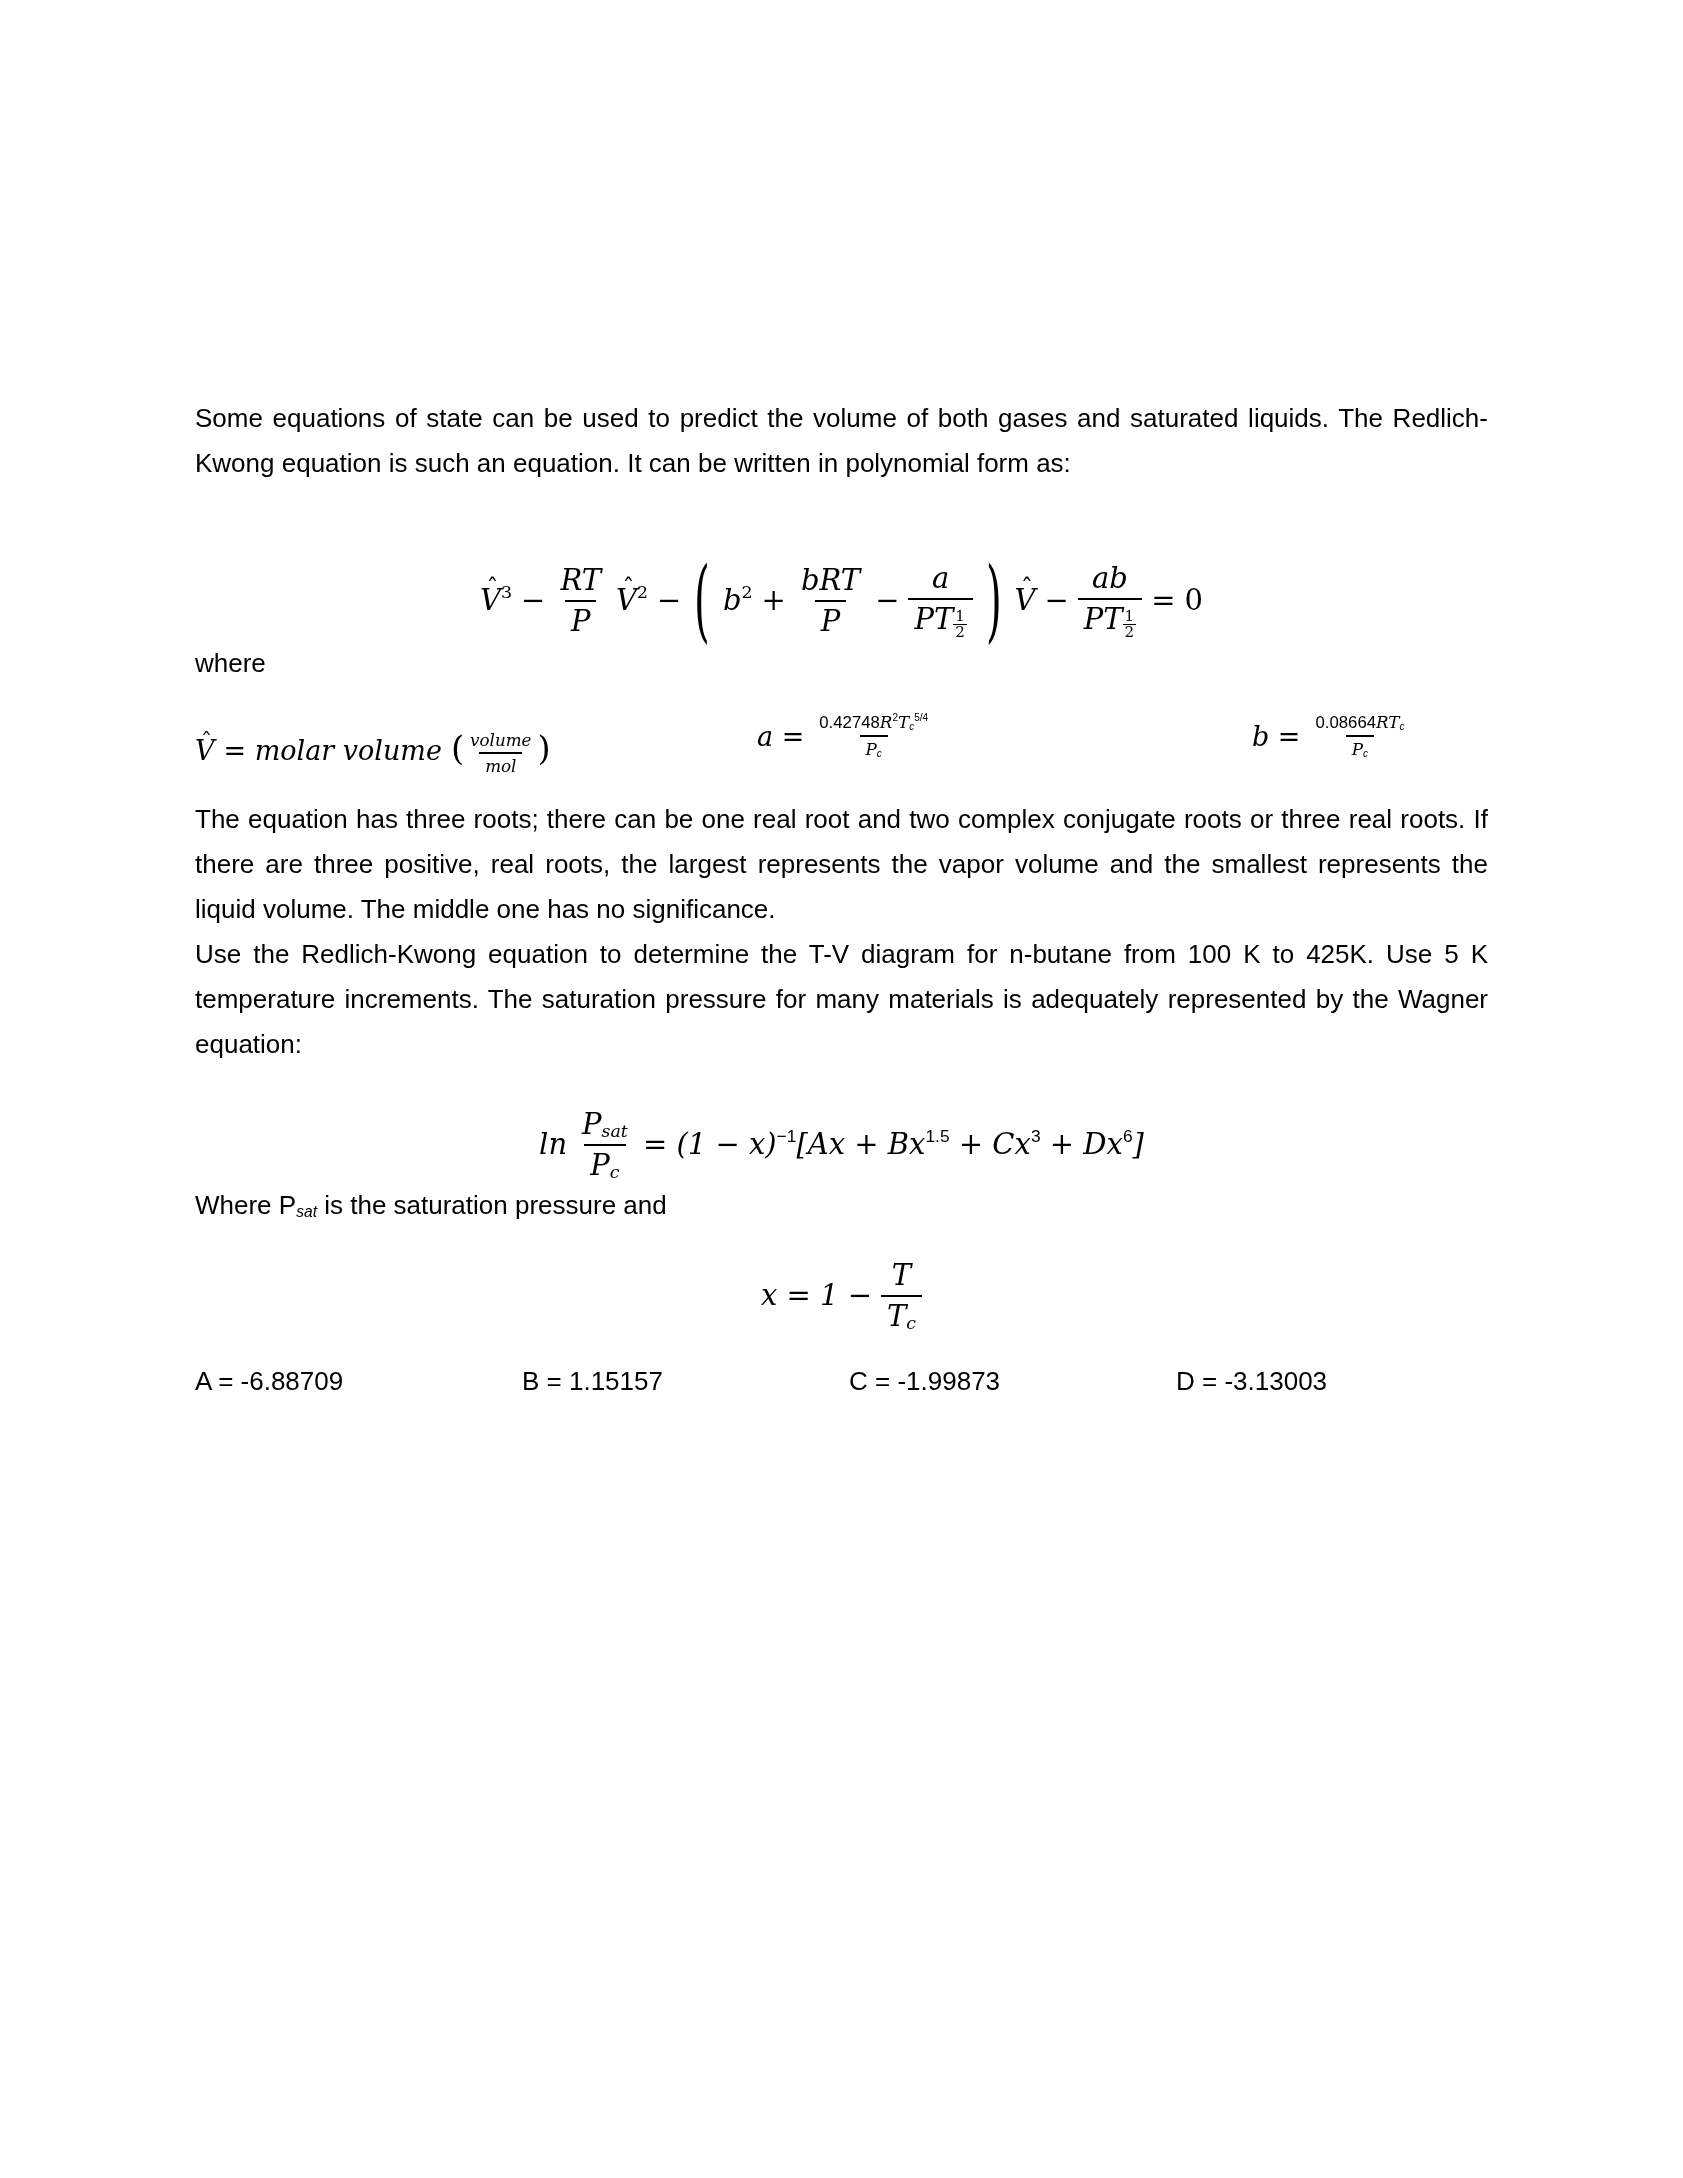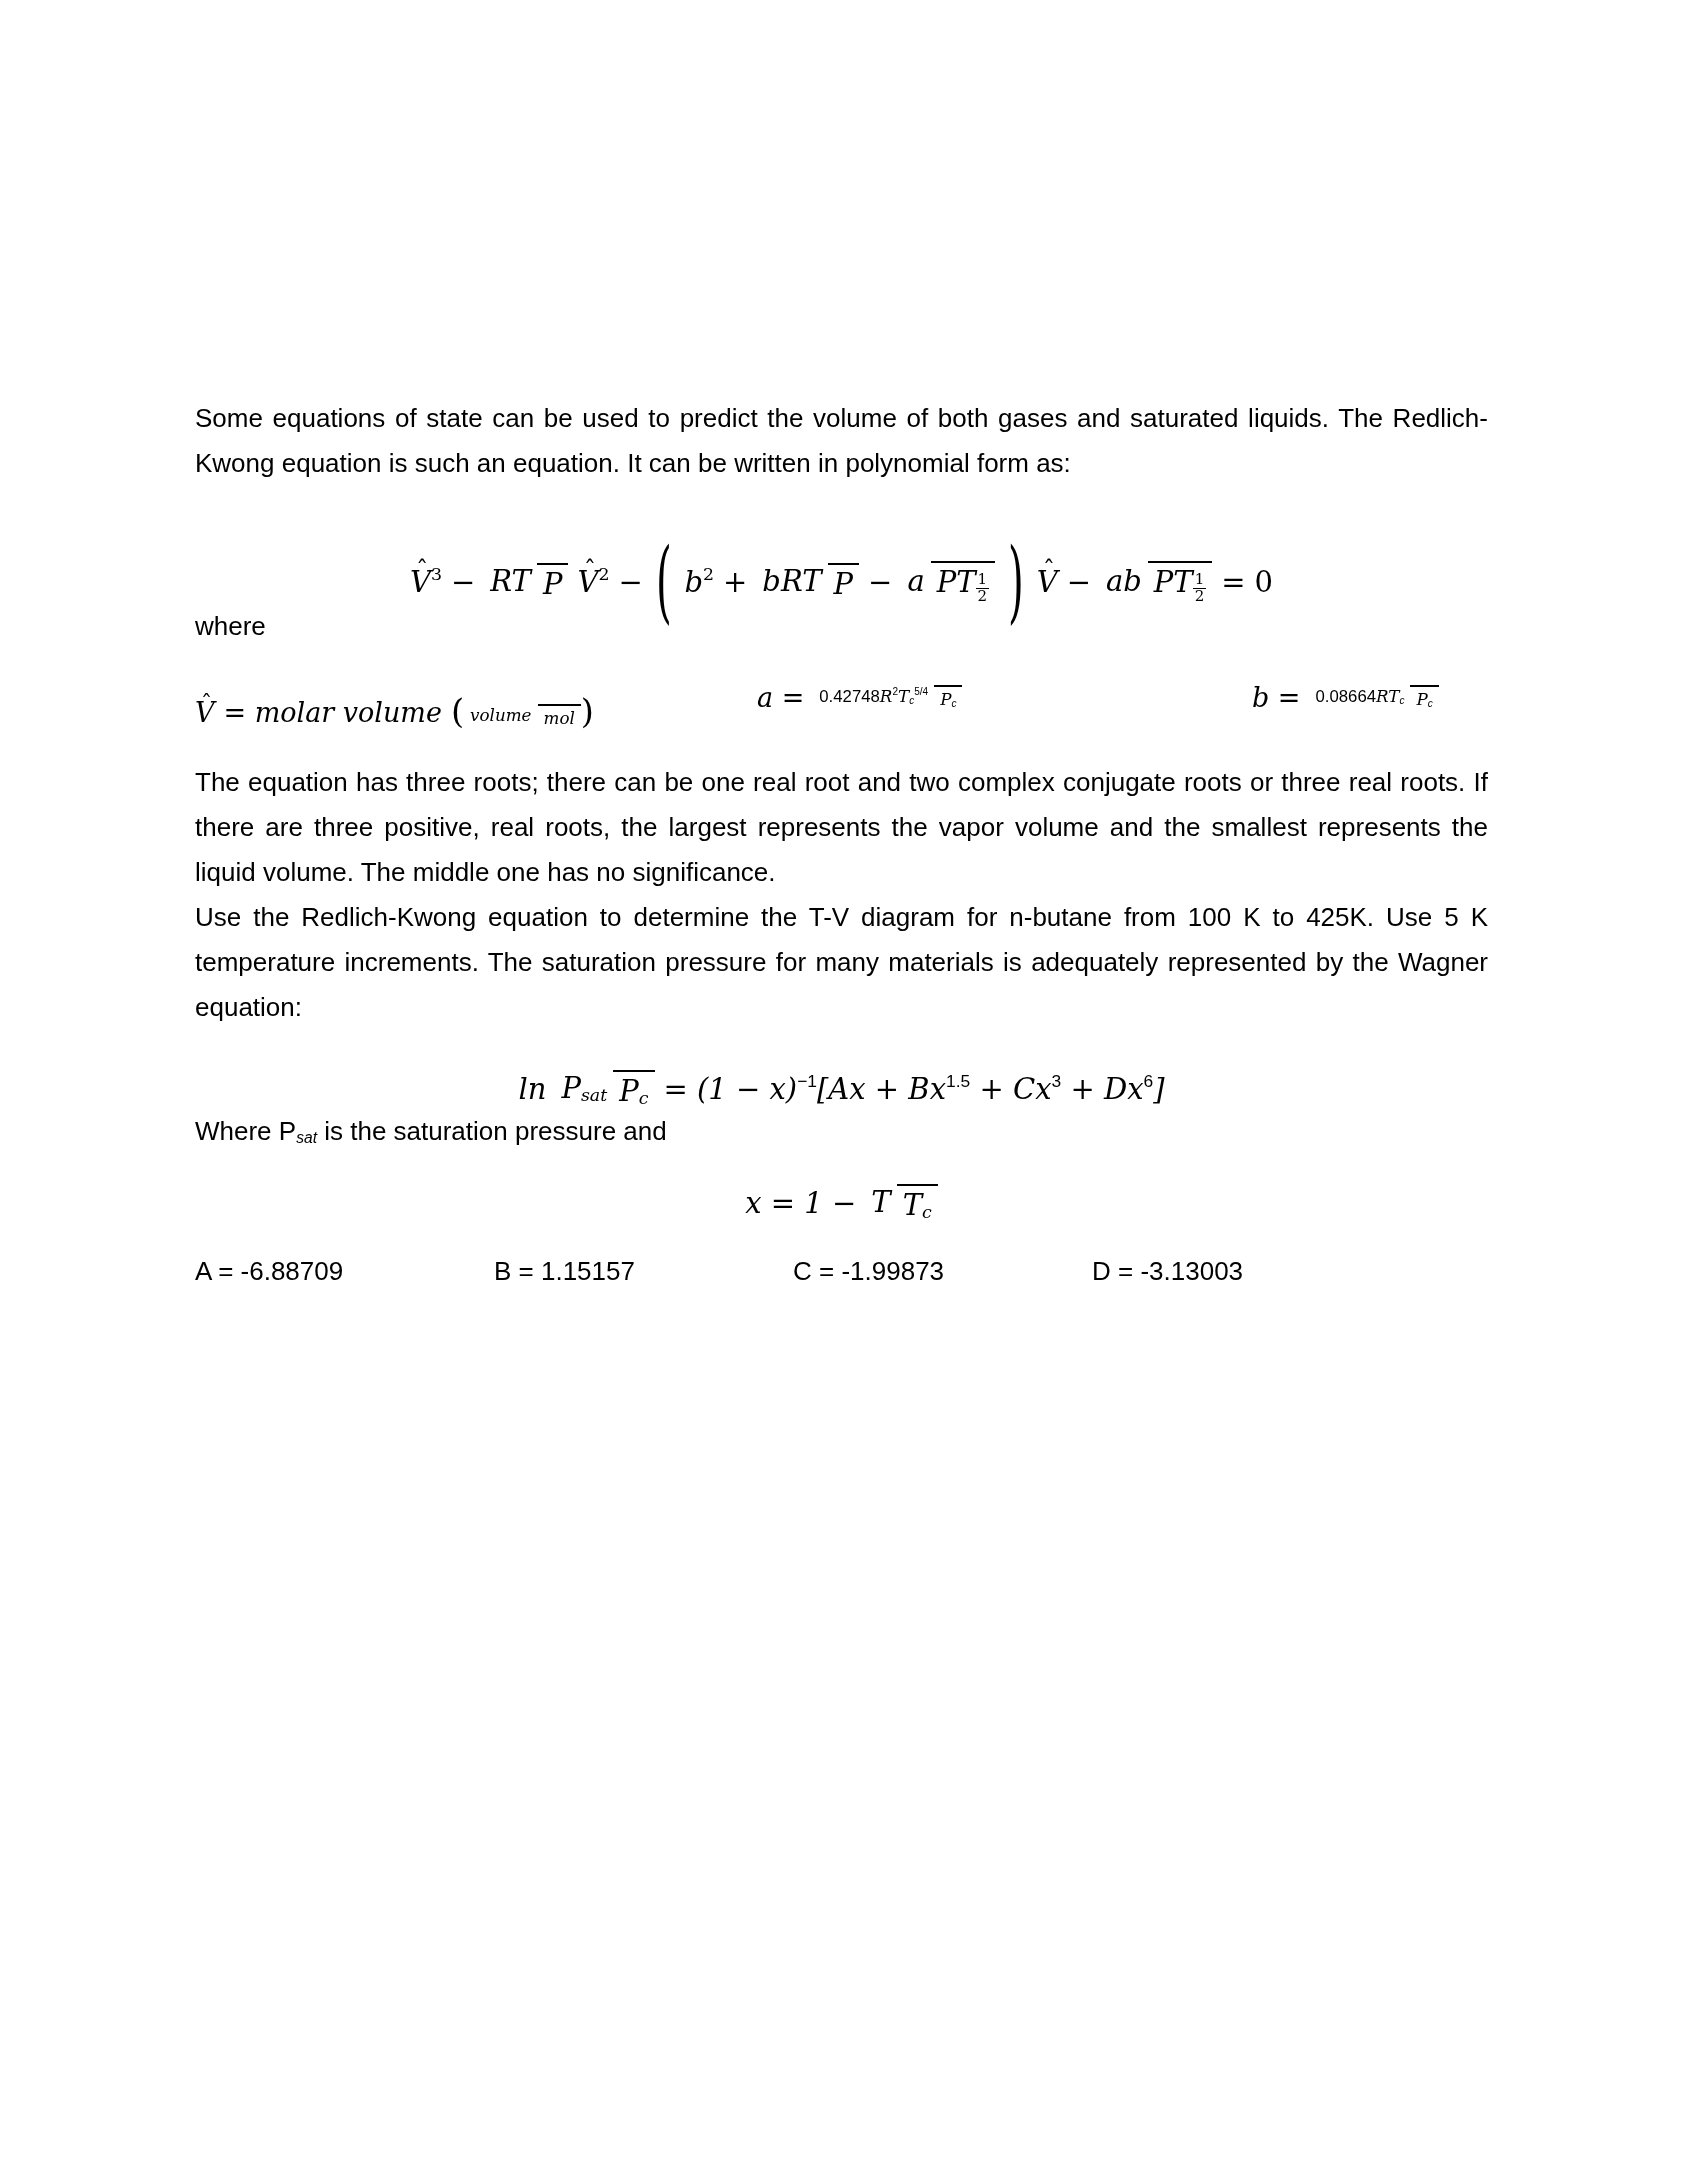--- a/index.html
+++ b/index.html
@@ -9,21 +9,21 @@
     font-family:"Liberation Sans", sans-serif; font-size:26px; line-height:45px;
     color:#000; padding:396px 195px 0 195px;
   }
   p.body-text { margin:0; text-align:justify; }
   .plain { text-align:left; }
 
   
   .m  { font-family:"DejaVu Serif", serif; font-style:italic; }
   .up { font-style:normal; }
   .eq-row { display:flex; justify-content:center; align-items:center; gap:9px; font-size:29px; line-height:1.3; }
-  .frac { display:inline-flex; flex-direction:row; align-items:center; text-align:center; vertical-align:middle; line-height:1.2; }
+  .frac { display:inline-flex; flex-direction:column; align-items:center; text-align:center; vertical-align:middle; line-height:1.2; }
   .frac .num { padding:0 6px 2px; }
   .frac .den { border-top:2px solid #000; padding:2px 6px 0; }
   .sup { font-size:0.6em; vertical-align:0.7em; font-style:normal; line-height:0; }
   .sub { font-size:0.6em; vertical-align:-0.2em; font-style:italic; line-height:0; }
   .stackfrac { display:inline-flex; flex-direction:column; align-items:center; font-size:0.52em; line-height:1.05; vertical-align:0.55em; font-style:normal; }
   .stackfrac .sf-den { border-top:1.5px solid #000; padding:0 2px; }
   .vhat { position:relative; display:inline-block; }
   .hatmark { position:absolute; top:-0.40em; left:0.25em; font-size:0.85em; font-style:normal; }
   .bigp { display:inline-block; font-family:"DejaVu Serif", serif; font-style:normal; font-size:1.55em; line-height:0.9; transform:scaleY(2.0) scaleX(0.9); margin:0 3px; }
   .smallfrac { font-size:0.62em; }
@@ -36,21 +36,21 @@
   .def-item        { position:absolute; display:flex; align-items:center; gap:9px; }
   .def-v { left:0;     top:16px; }
   .def-a { left:562px; top:2px; }
   .def-b { left:1057px;top:2px; }
   .p2 { margin-top:20px; }
   .p3 { margin-top:25px; }
   .eq-wagner-block { margin-top:40px; }
   .where-psat      { margin-top:12px; }
   .eq-x-block      { margin-top:30px; }
   .for-nbutane     { margin-top:34px; }
-  .constants-row   { display:flex; margin-top:26px; }
+  .constants-row   { display:flex; margin-top:26px;gap:28px; }
   .const-item      { width:299px; }
   .rest { white-space:normal; }
 </style>
 </head>
 <body>
 
 <div class="page">
 
   <p class="body-text">Some equations of state can be used to predict the volume of both gases and saturated liquids. The Redlich-Kwong equation is such an equation. It can be written in polynomial form as:</p>
 

